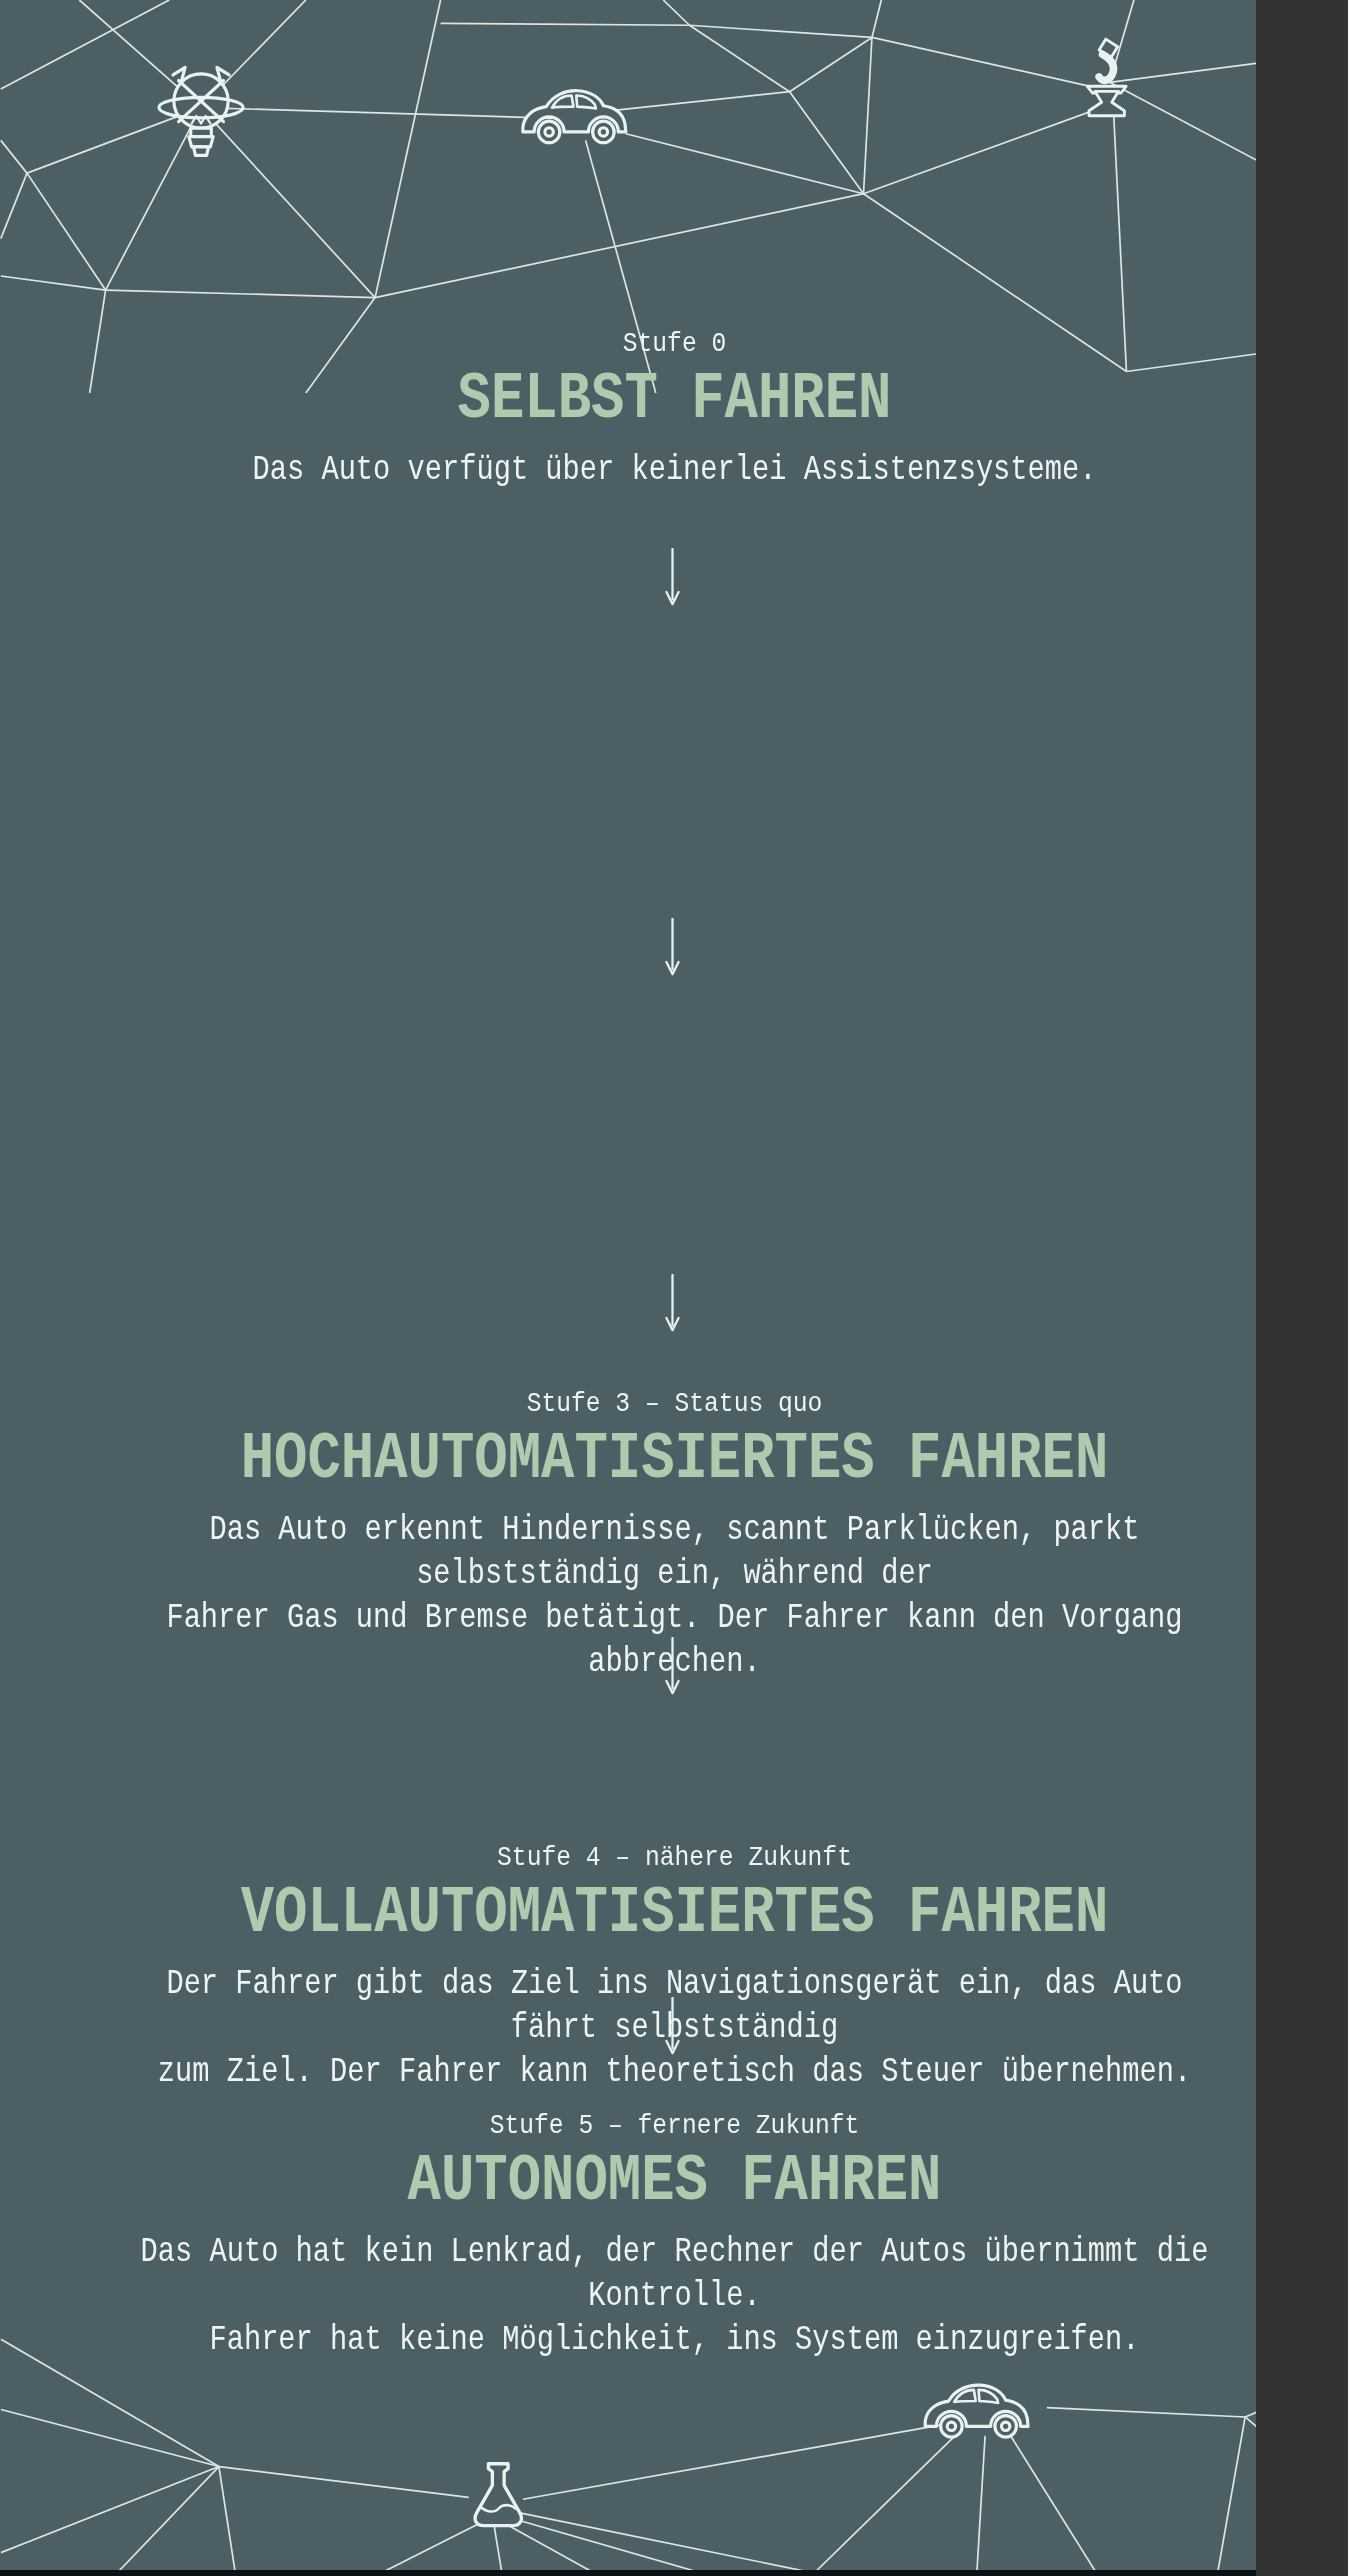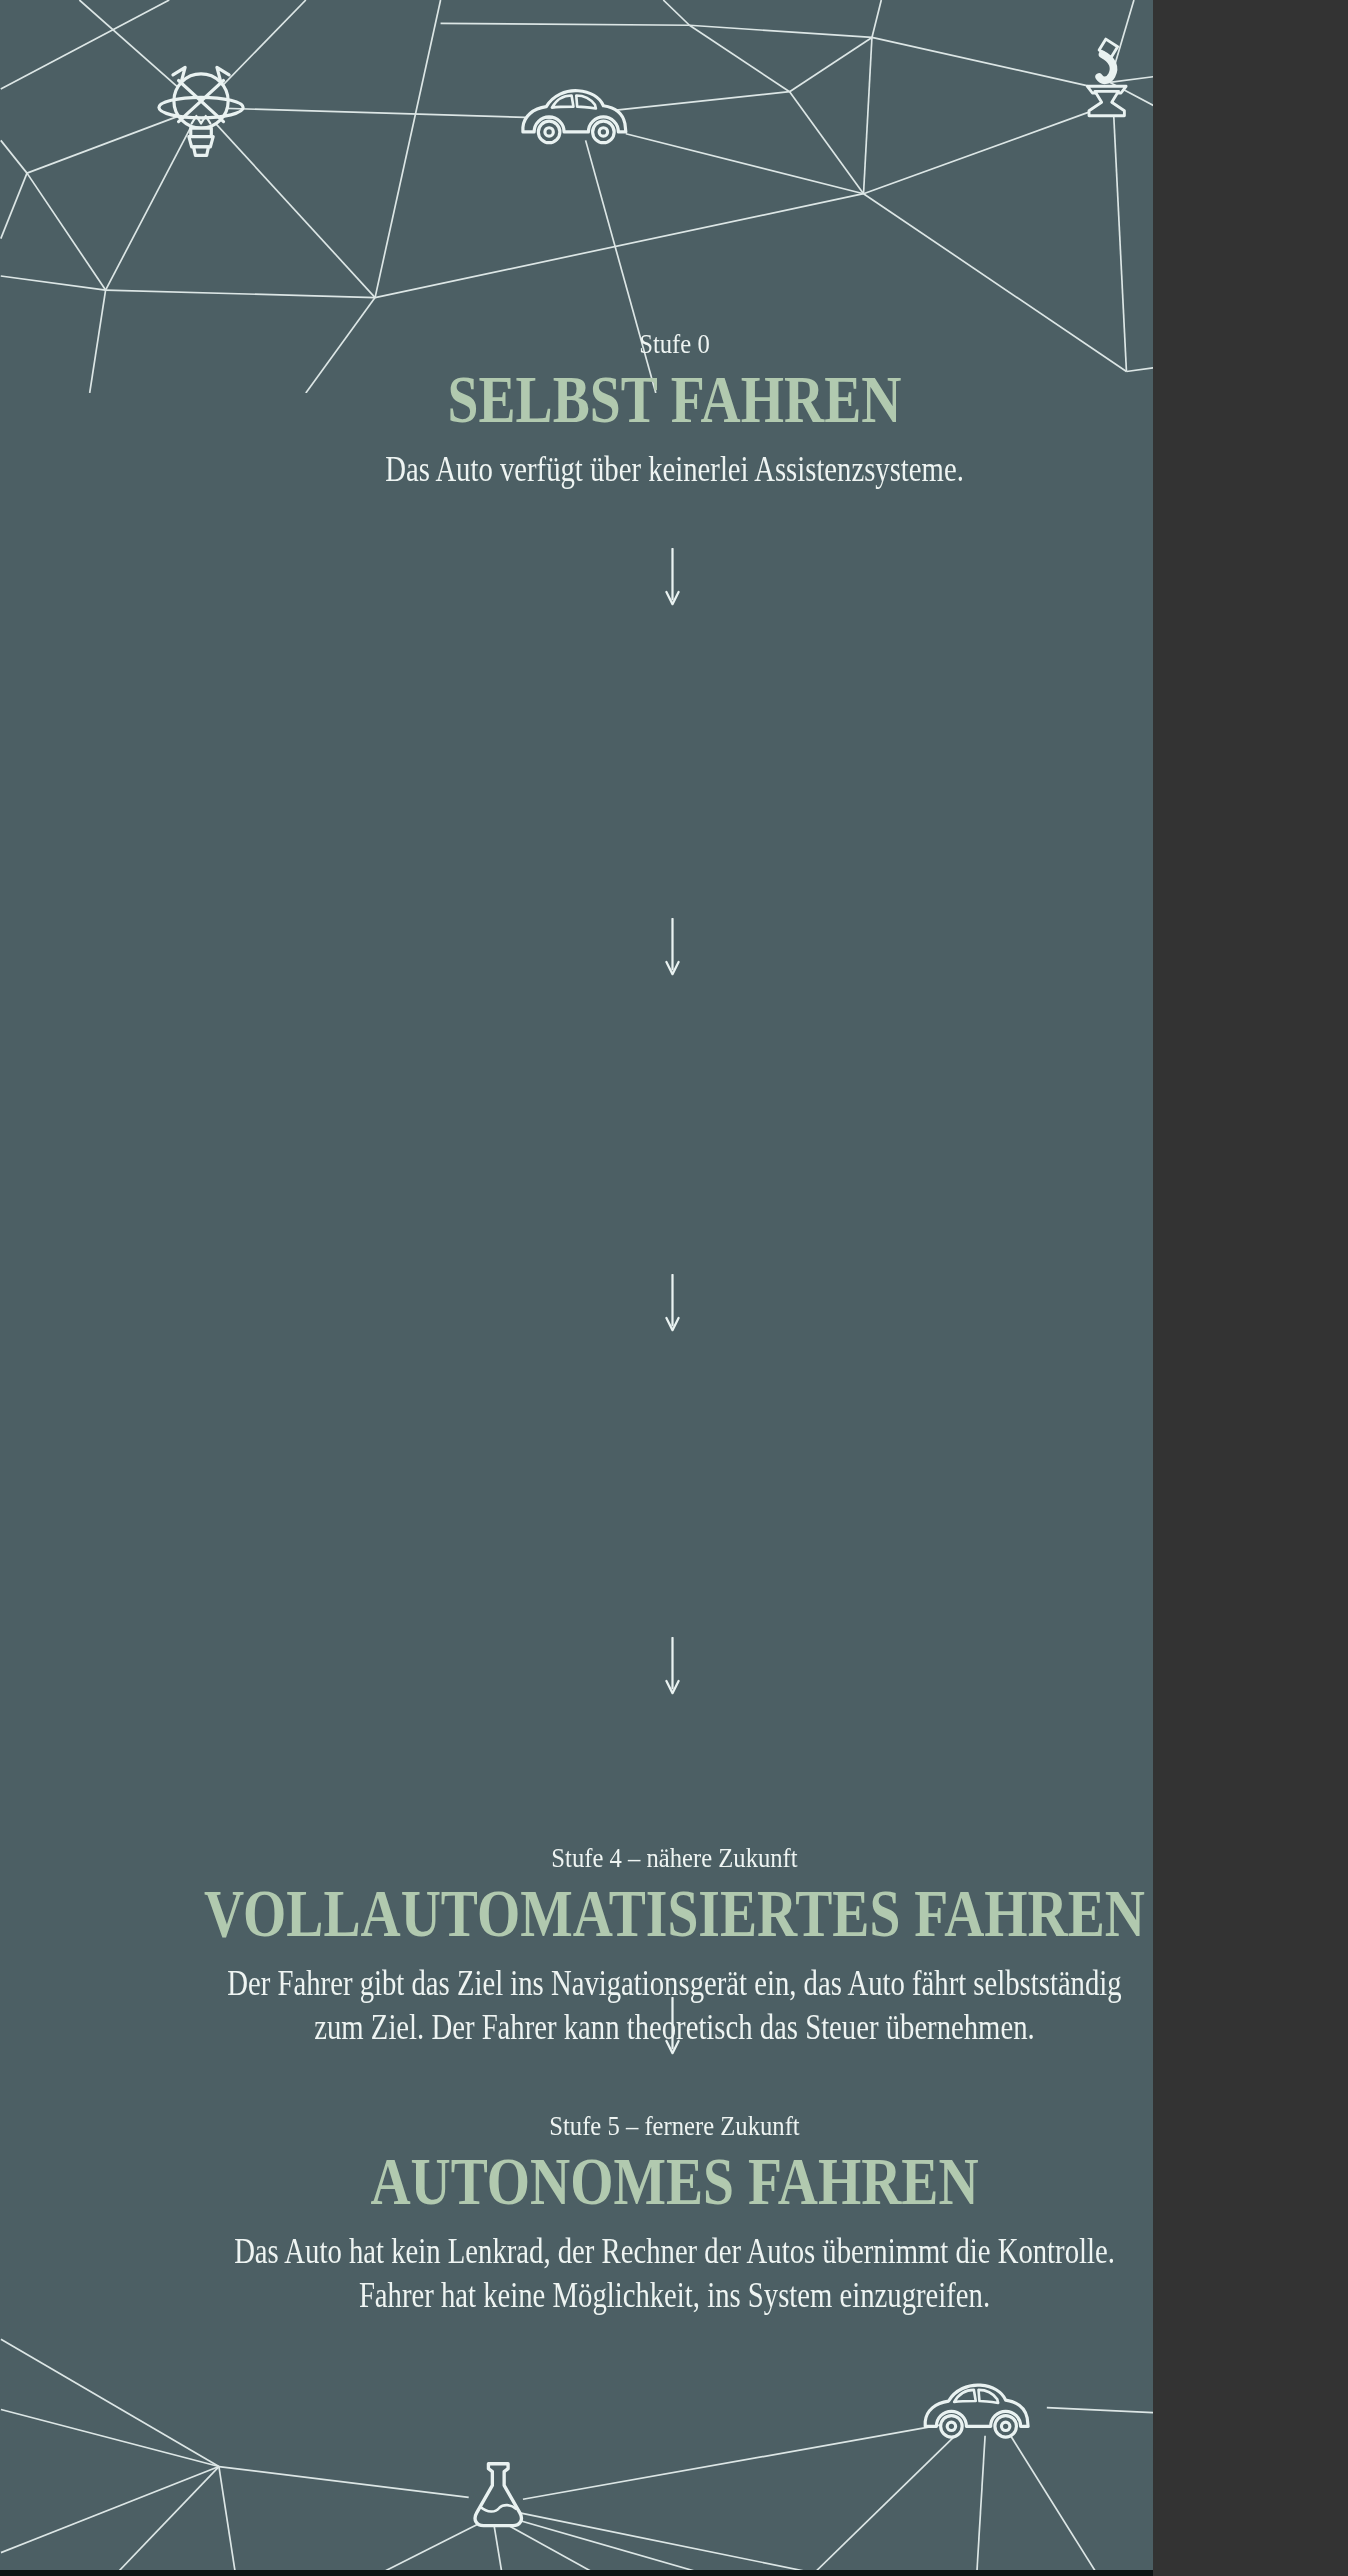--- a/index.html
+++ b/index.html
@@ -1,19 +1,19 @@
 <!DOCTYPE html>
 <html style="font-size:15px"><head>
 <meta charset="utf-8">
 <style>
   html,body{margin:0;padding:0;background:#333;}
   #canvas{
-    position:relative;width:1153px;height:2576px;overflow:hidden;
+    position:relative;width:1256px;height:2576px;overflow:hidden;
     background:#4c5f64;
-    font-family:Liberation Serif, serif;
+    font-family:Liberation Mono, monospace;
   }
   svg.mesh{position:absolute;left:0;display:block;}
   .mesh line, .mesh path, .mesh circle, .mesh ellipse{
     stroke:#e9f2f1;fill:none;
   }
   .mesh .net{stroke-width:1.8;opacity:.92;}
   .mesh .ic{stroke-width:3.4;stroke-linejoin:round;stroke-linecap:round;}
   .mesh .icfill{fill:#4c5f64;}
   .section{position:absolute;left:0;width:1349px;text-align:center;}
   .stage-label{
@@ -133,20 +133,26 @@
   </div>
 
 
   <div class="down-arrow a3">
     <svg width="15" height="58" viewBox="0 0 16 62">
         <line x1="8" y1="1" x2="8" y2="55"></line>
         <path d="M1.5,47 L8,60 L14.5,47"></path>
       </svg>
   </div>
 
+  <div class="section s3">
+    <span class="stage-label">Stufe 3 – Status quo</span>
+    <span class="stage-title">HOCHAUTOMATISIERTES FAHREN</span>
+    <span class="stage-desc">Das Auto erkennt Hindernisse, scannt Parklücken, parkt selbstständig ein, während der
+Fahrer Gas und Bremse betätigt. Der Fahrer kann den Vorgang abbrechen.</span>
+  </div>
 
   <div class="down-arrow a4">
     <svg width="15" height="58" viewBox="0 0 16 62">
         <line x1="8" y1="1" x2="8" y2="55"></line>
         <path d="M1.5,47 L8,60 L14.5,47"></path>
       </svg>
   </div>
 
   <div class="section s4">
     <span class="stage-label">Stufe 4 – nähere Zukunft</span>

